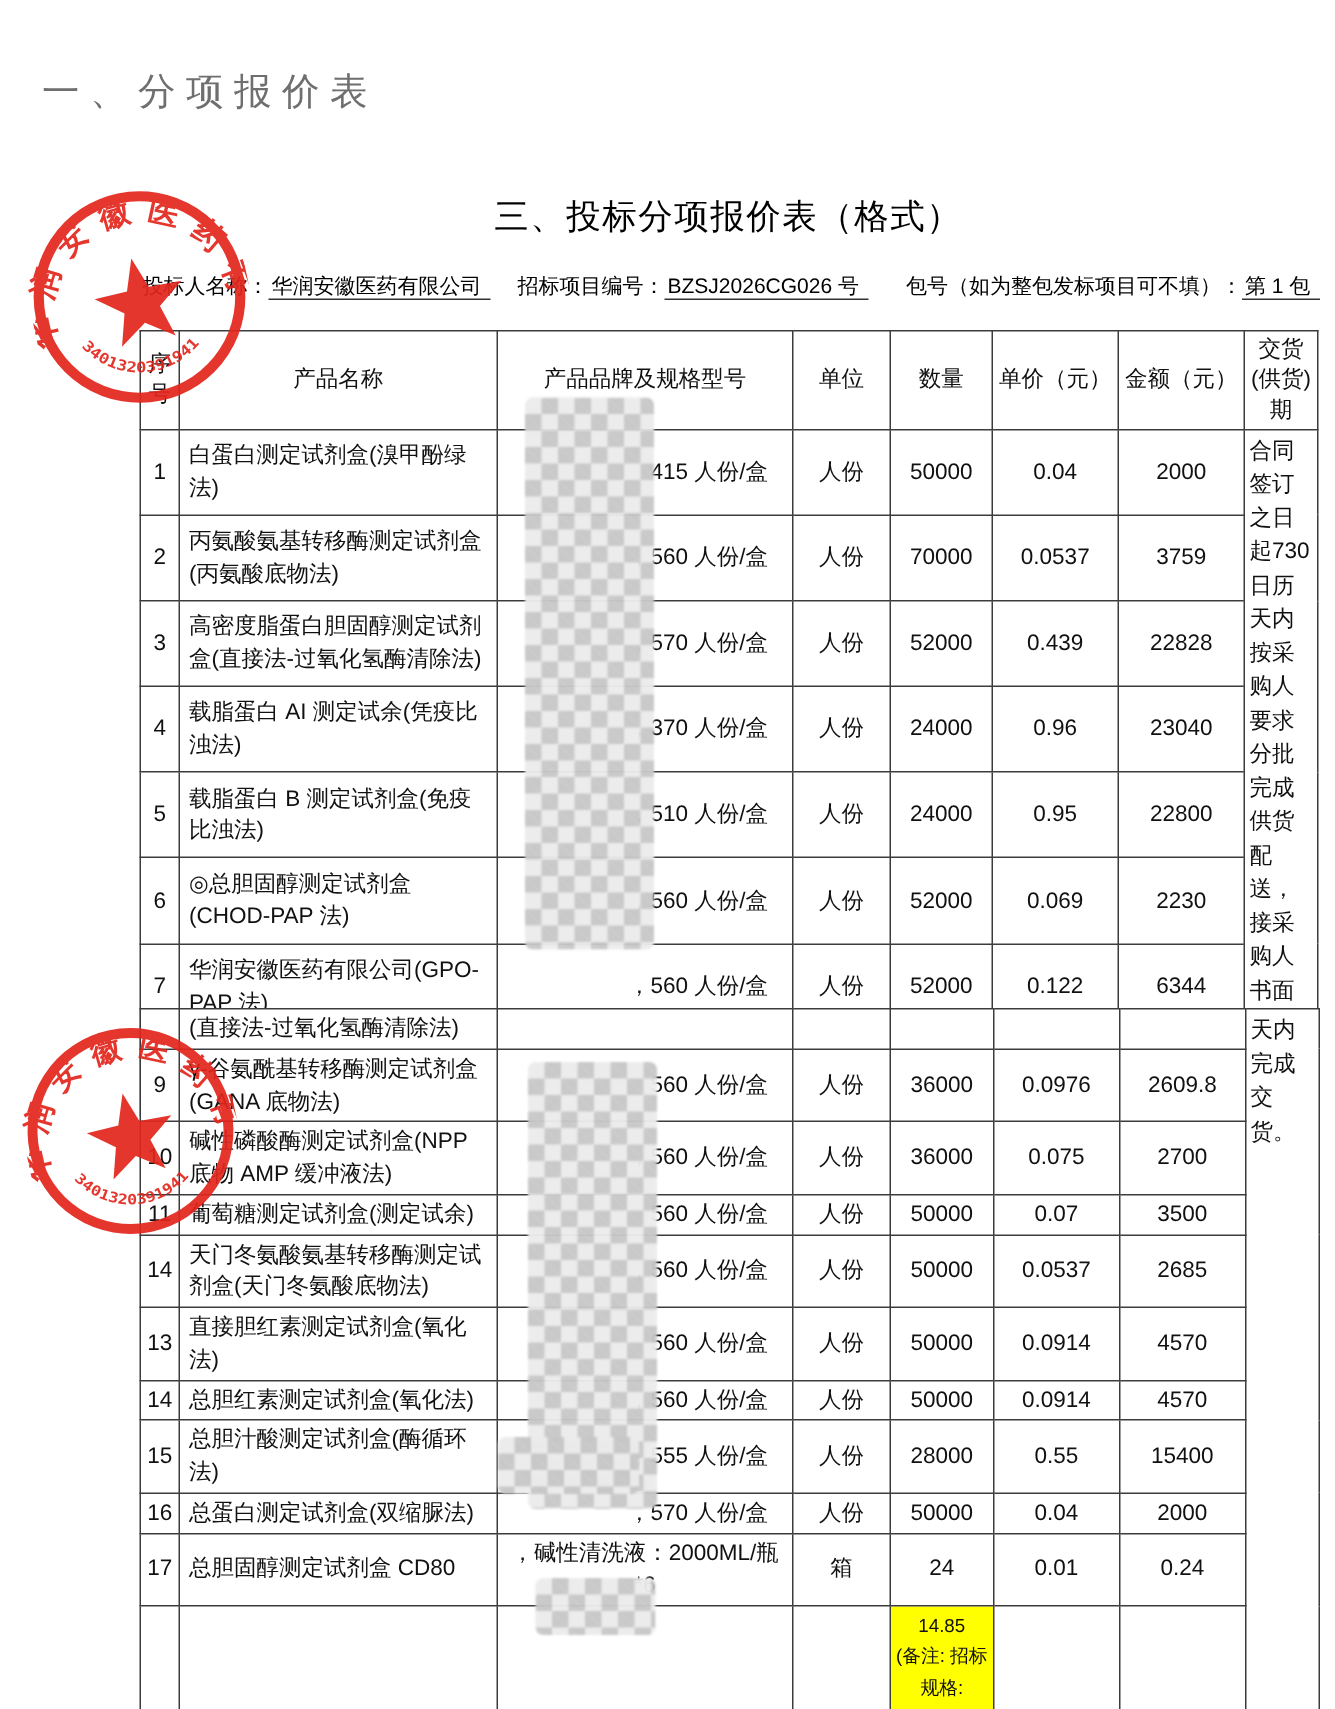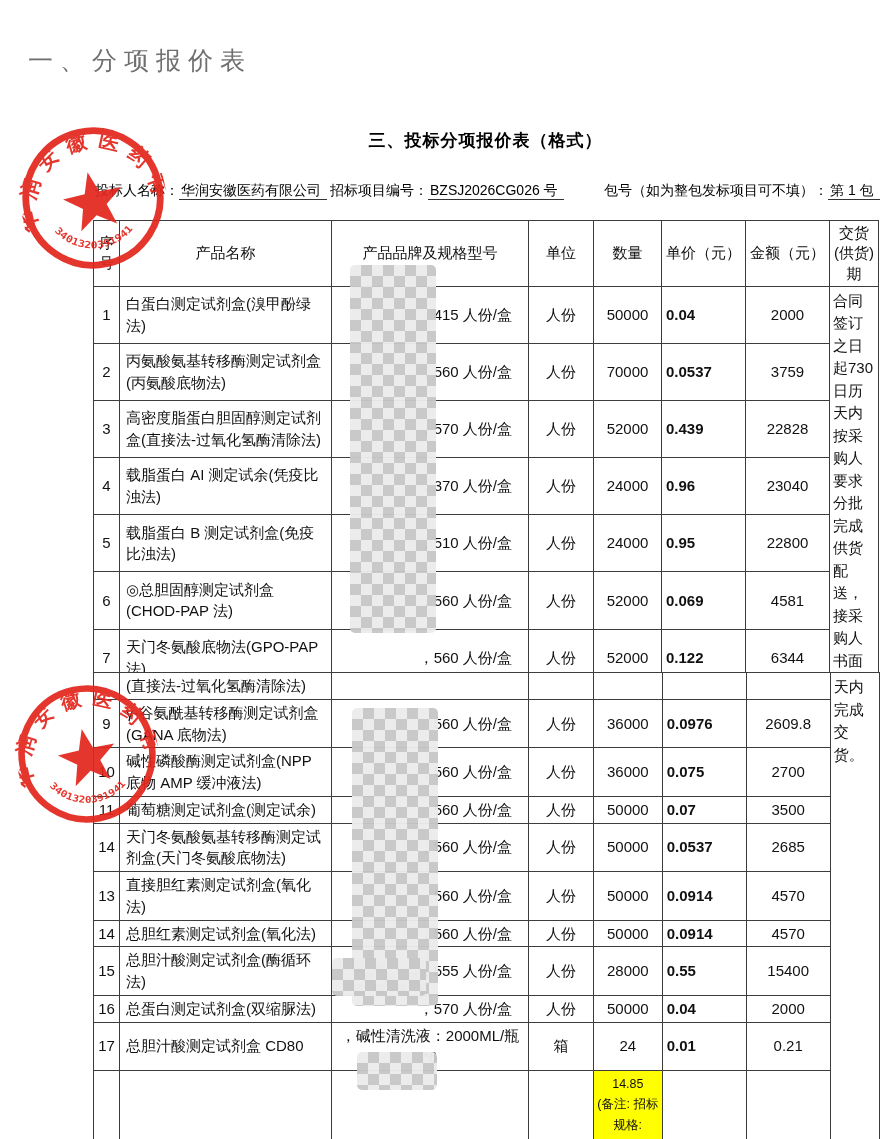--- a/index.html
+++ b/index.html
@@ -7,37 +7,37 @@
     position:relative;width:890px;height:1139px;background:#fff;overflow:hidden;
     font-family:"Liberation Sans","DejaVu Sans",sans-serif;color:#111;margin-top:32px;
   }
   .section-heading{
     position:absolute;left:28px;top:12px;
     font-family:"DejaVu Serif","Liberation Serif",serif;
     font-size:25px;color:#6f6f6f;letter-spacing:7px;font-weight:400;
   }
   .form-title{
     position:absolute;left:93px;top:97px;width:785px;text-align:center;
-    font-size:17px;font-weight:700;color:#000;letter-spacing:1px;
+    font-size:23px;font-weight:400;color:#000;letter-spacing:1px;
   }
   .meta{position:absolute;top:150px;left:0;width:890px;font-size:14px;color:#000;}
   .mg{position:absolute;white-space:nowrap;}
   .uv{border-bottom:1px solid #333;padding:0 6px 1px 2px;}
   table{
     position:absolute;left:93px;border-collapse:collapse;table-layout:fixed;background:#fff;
   }
   #t1{top:188px;}
   #t2{top:640px;}
   td,th{border:1px solid #3c3c3c;font-size:15px;padding:2px 4px;line-height:1.45;vertical-align:middle;}
   th{font-weight:400;text-align:center;white-space:pre-line;height:56px;line-height:1.35;}
   .c{text-align:center;}
   .name{text-align:left;padding-left:6px;}
   .spec{text-align:right;padding-right:16px;}
   .spec2{text-align:center;}
-  .price{font-weight:700;text-align:left;}
+  .price{font-weight:400;text-align:center;}
   .delivery{vertical-align:top;text-align:left;padding:3px 3px;line-height:1.5;word-break:break-all;font-size:15px;}
   .highlight{white-space:pre-line;font-size:12.5px;text-align:center;vertical-align:top;line-height:1.62;padding:3px 1px;}
   .mosaic{
     position:absolute;z-index:5;border-radius:5px;opacity:.96;
     background-color:#ddd;
     background-image:
       linear-gradient(45deg,#c7c7c7 25%,transparent 25%,transparent 75%,#c7c7c7 75%),
       linear-gradient(45deg,#c7c7c7 25%,#ececec 25%,#ececec 75%,#c7c7c7 75%);
     background-size:22px 22px;background-position:0 0,11px 11px;
     filter:blur(.7px);
@@ -48,21 +48,21 @@
 <body>
 
 <div class="page">
 
   <div class="section-heading">一、分项报价表</div>
 
   <div class="form-title">三、投标分项报价表（格式）</div>
 
   <div class="meta">
     <span class="mg" style="left:95px"><span>投标人名称：</span><span class="uv">华润安徽医药有限公司</span></span>
-    <span class="mg" style="left:330px"><span>招标项目编号：</span><span class="uv">BZSJ2026CG026 号</span></span>
+    <span class="mg" style="left:345px"><span>招标项目编号：</span><span class="uv">BZSJ2026CG026 号</span></span>
     <span class="mg" style="left:604px"><span>包号（如为整包发标项目可不填）：</span><span class="uv">第 1 包</span></span>
   </div>
 
   <table id="t1">
     <colgroup>
         <col style="width:26px">
         <col style="width:212px">
         <col style="width:197px">
         <col style="width:65px">
         <col style="width:68px">
@@ -129,25 +129,25 @@
           <td class="price">0.95</td>
           <td class="c">22800</td>
         </tr>
         <tr>
           <td class="c">6</td>
           <td class="name">◎总胆固醇测定试剂盒(CHOD-PAP 法)</td>
           <td class="spec">，560 人份/盒</td>
           <td class="c">人份</td>
           <td class="c">52000</td>
           <td class="price">0.069</td>
-          <td class="c">4581</td>
+          <td class="c">2230</td>
         </tr>
         <tr>
           <td class="c">7</td>
-          <td class="name">天门冬氨酸底物法(GPO-PAP 法)</td>
+          <td class="name">华润安徽医药有限公司(GPO-PAP 法)</td>
           <td class="spec">，560 人份/盒</td>
           <td class="c">人份</td>
           <td class="c">52000</td>
           <td class="price">0.122</td>
           <td class="c">6344</td>
         </tr>
         <tr>
           <td class="c">8</td>
           <td class="name">低密度脂蛋白胆固醇测定试剂盒</td>
           <td class="spec">570 人份/盒</td>
@@ -248,26 +248,26 @@
           <td class="c">16</td>
           <td class="name">总蛋白测定试剂盒(双缩脲法)</td>
           <td class="spec">，570 人份/盒</td>
           <td class="c">人份</td>
           <td class="c">50000</td>
           <td class="price">0.04</td>
           <td class="c">2000</td>
         </tr>
         <tr>
           <td class="c">17</td>
-          <td class="name">总胆汁酸测定试剂盒 CD80</td>
+          <td class="name">总胆固醇测定试剂盒 CD80</td>
           <td class="spec2">，碱性清洗液：2000ML/瓶*6</td>
           <td class="c">箱</td>
           <td class="c">24</td>
           <td class="price">0.01</td>
-          <td class="c">0.21</td>
+          <td class="c">0.24</td>
         </tr>
         <tr>
           <td class="c">18</td>
           <td class="name">生化免疫分析仪用清洗液 A</td>
           <td class="spec2">，碱性清洗液：2000ML/瓶</td>
           <td class="c">盒</td>
           <td class="highlight" style="background: rgb(255, 255, 0);">14.85
 (备注: 招标
 规格:
 6*55ml

